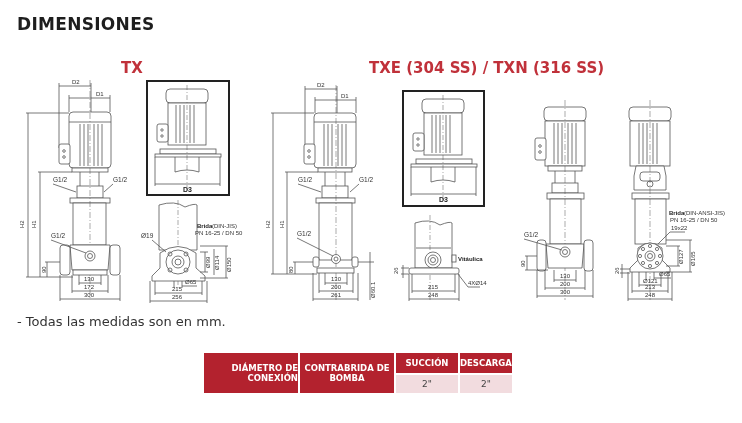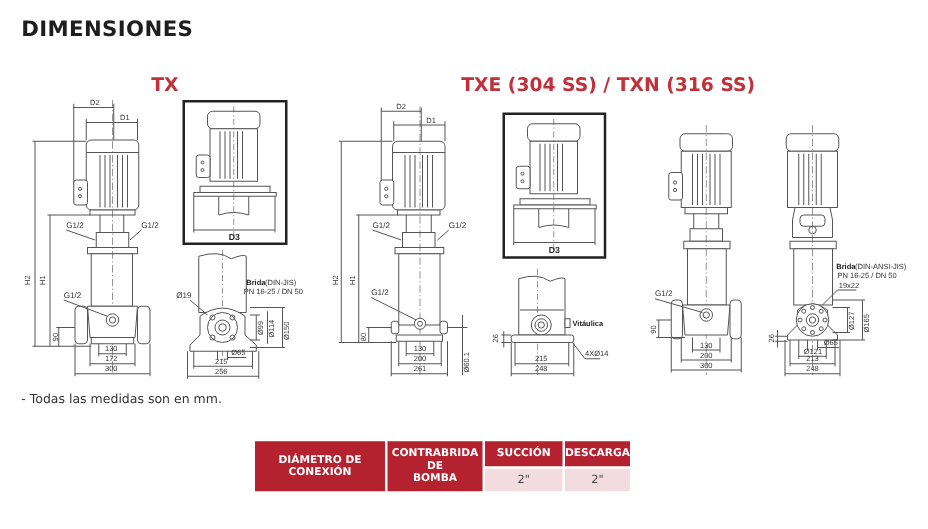--- a/index.html
+++ b/index.html
@@ -2,21 +2,21 @@
 <html><head>
 <meta charset="utf-8">
 <style>
   html, body { margin:0; padding:0; background:#ffffff; }
   body { width:742px; height:423px; position:relative; overflow:hidden; font-family:"Liberation Sans", sans-serif; color:#222; }
   .title { position:absolute; left:17px; top:14px; font-size:17px; font-weight:bold; letter-spacing:0.3px; color:#1e1e1e; font-family:"DejaVu Sans", sans-serif;text-align:right; }
   .model { position:absolute; font-size:15px; font-weight:bold; color:#c0313a; font-family:"DejaVu Sans", sans-serif; }
   .m-tx { left:121px; top:59px; }
   .m-txe { left:369px; top:59px; }
   svg.draw { position:absolute; left:0; top:0; }
-  .note { position:absolute; left:17px; top:314px; font-size:10px; color:#333; font-family:"DejaVu Sans", sans-serif; }
+  .note { position:absolute; left:17px; top:314px; font-size:13px; color:#333; font-family:"DejaVu Sans", sans-serif; }
   table.spec { position:absolute; left:202px; top:351px; border-collapse:separate; border-spacing:2px; font-family:"DejaVu Sans", sans-serif; font-size:8.5px; font-weight:bold; }
   table.spec td { text-align:center; padding:0; }
   .hd { background:#b3222e; color:#ffffff; }
   .val { background:#f2dcdf; color:#444; font-weight:normal; font-size:9px; }
   .dim { font-family:"Liberation Sans", sans-serif; font-size:6px; fill:#333; }
   .lbl { font-family:"Liberation Sans", sans-serif; font-size:6.5px; fill:#333; }
 </style>
 </head>
 <body>
 
@@ -379,25 +379,25 @@
       <line x1="628" y1="299" x2="672" y2="299"></line>
     <text class="dim" x="645" y="297" stroke="none">248</text>
   </g>
 </svg>
 
 <div class="note">- Todas las medidas son en mm.</div>
 
 <table class="spec">
   <tbody>
       <tr>
-    <td class="hd" rowspan="2" style="width:104px;height:40px;">
+    <td class="hd" rowspan="2" style="width:94px;height:40px;text-align:right;">
       <div>DIÁMETRO DE</div>
       <div>CONEXIÓN</div>
     </td>
-    <td class="hd" rowspan="2" style="width:76px;">
+    <td class="hd" rowspan="2" style="width:94px;">
       <div>CONTRABRIDA DE</div>
       <div>BOMBA</div>
     </td>
     <td class="hd" style="width:62px;height:19px;text-align:center;">SUCCIÓN</td>
     <td class="hd" style="width:45px;">DESCARGA</td>
   </tr>
   <tr>
     <td class="val" style="height:18px;">2"</td>
     <td class="val">2"</td>
   </tr>

